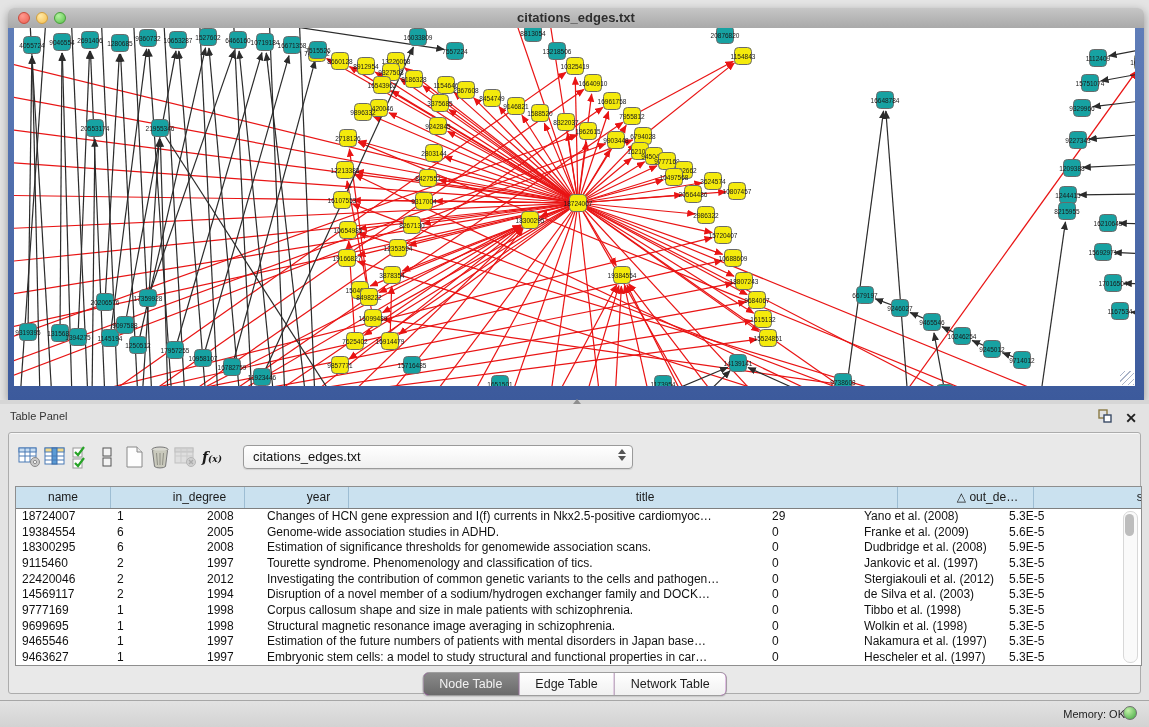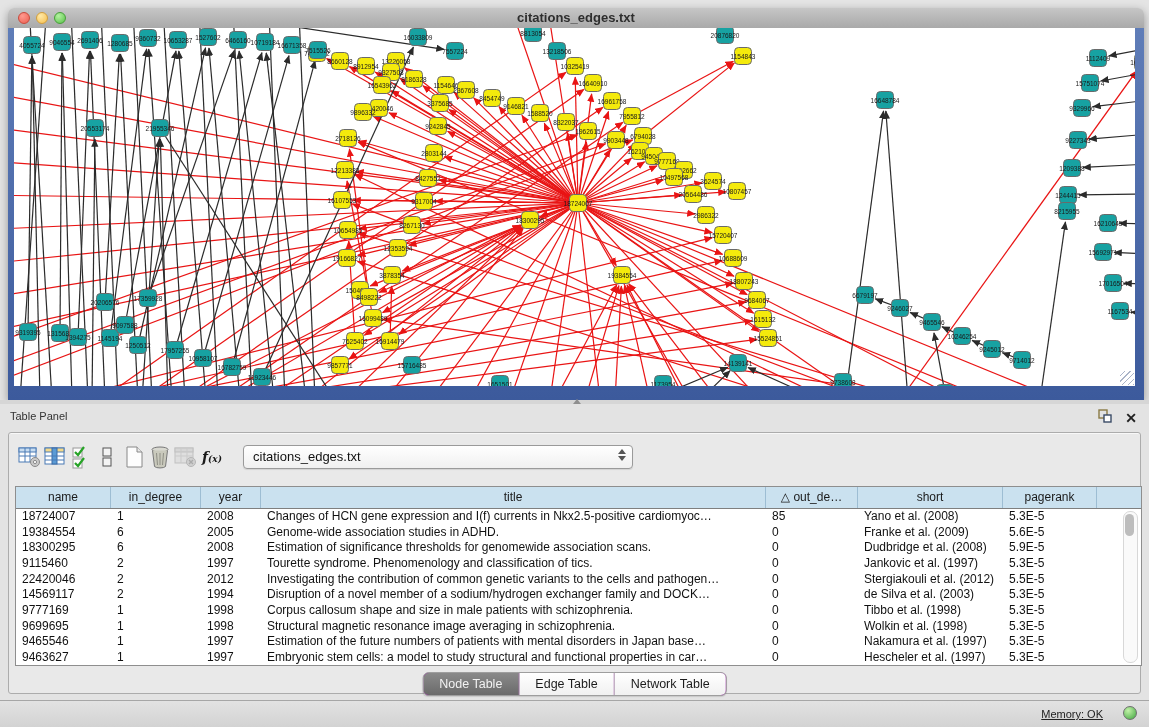--- a/index.html
+++ b/index.html
@@ -46,21 +46,21 @@
     border:1px solid #9A9A9A;border-radius:4px;box-shadow:0 1px 1px rgba(0,0,0,.1);}
   .combobox .val{position:absolute;left:9px;top:3px;font-size:13px;color:#111;}
   .combo-arrows{position:absolute;right:6px;top:3px;display:flex;flex-direction:column;gap:2px;}
   .combo-arrows b{width:0;height:0;border-left:4px solid transparent;border-right:4px solid transparent;}
   .combo-arrows b.up{border-bottom:5px solid #555;}
   .combo-arrows b.dn{border-top:5px solid #555;}
 
   
   .table-wrap{position:absolute;left:6px;top:53px;width:1127px;height:180px;background:#FFFFFF;
     border:1px solid #8E8E8E;box-sizing:border-box;overflow:hidden;}
-  .thead{display:flex;height:21px;background:#CAE1EF;border-bottom:1px solid #7F7F7F;}
+  .thead{display:flex;height:21px;background:#CAE1EF;border-bottom:1px solid #7F7F7F;gap:44px;}
   .th{box-sizing:border-box;border-right:1px solid #9DBDD3;font-size:12px;color:#1A1A1A;
     text-align:center;line-height:20px;overflow:hidden;white-space:nowrap;flex:none;}
   .tbody{position:absolute;left:0;top:21px;right:0;bottom:0;}
   .tr{display:flex;height:15.7px;align-items:center;}
   .td{box-sizing:border-box;padding-left:6px;font-size:12px;color:#111;white-space:nowrap;
     overflow:hidden;flex:none;}
   .vscroll{position:absolute;right:3px;top:24px;width:13px;height:150px;background:#FAFAFA;
     border:1px solid #D8D8D8;border-radius:7px;}
   .vthumb{position:absolute;left:1px;top:2px;width:9px;height:22px;background:#BDBDBD;border-radius:5px;}
 
@@ -68,21 +68,21 @@
   .tabs{position:absolute;left:50%;transform:translateX(-50%);top:239px;display:flex;height:22px;
     border:1px solid #9E9E9E;border-radius:6px;overflow:hidden;background:#a21caf;box-shadow:0 1px 1px rgba(0,0,0,.12);}
   .tab{padding:0 16px;line-height:22px;font-size:12.5px;color:#1C1C1C;background:linear-gradient(#FFFFFF,#F1F1F1);
     border-right:1px solid #BDBDBD;}
   .tab:last-child{border-right:none;}
   .tab.sel{background:linear-gradient(#8A8A8A,#6A6A6A);color:#F2F2F2;}
 
   
   .statusbar{position:absolute;left:0;top:700px;width:1149px;height:27px;
     background:linear-gradient(#E2E2E2,#D2D2D2);border-top:1px solid #A6A6A6;}
-  .mem{position:absolute;right:46px;top:7px;font-size:11px;color:#222;text-decoration:underline;}
+  .mem{position:absolute;right:24px;top:7px;font-size:11px;color:#222;}
   .mem-dot{position:absolute;right:12px;top:5px;width:14px;height:14px;border-radius:50%;
     background:radial-gradient(circle at 35% 30%,#C2F2A8,#3FA53F);border:1px solid #6F6F6F;box-sizing:border-box;}
 </style>
 </head>
 <body>
 
 <div class="net-window">
   <div class="titlebar">
     <div class="lights">
       <span class="light red"></span>
@@ -847,21 +847,21 @@
           <div class="th" style="width: 92px;">△ out_de…</div>
           <div class="th" style="width: 145px;">short</div>
           <div class="th" style="width: 94px;">pagerank</div>
         </div>
       <div class="tbody" id="tbody">
           <div class="tr">
             <div class="td" style="width: 95px;">18724007</div>
             <div class="td" style="width: 90px;">1</div>
             <div class="td" style="width: 60px;">2008</div>
             <div class="td" style="width: 505px;">Changes of HCN gene expression and I(f) currents in Nkx2.5-positive cardiomyoc…</div>
-            <div class="td" style="width: 92px;">85</div>
+            <div class="td" style="width: 92px;">29</div>
             <div class="td" style="width: 145px;">Yano et al. (2008)</div>
             <div class="td" style="width: 94px;">5.3E-5</div>
           </div>
           <div class="tr">
             <div class="td" style="width: 95px;">19384554</div>
             <div class="td" style="width: 90px;">6</div>
             <div class="td" style="width: 60px;">2005</div>
             <div class="td" style="width: 505px;">Genome-wide association studies in ADHD.</div>
             <div class="td" style="width: 92px;">0</div>
             <div class="td" style="width: 145px;">Franke et al. (2009)</div>

